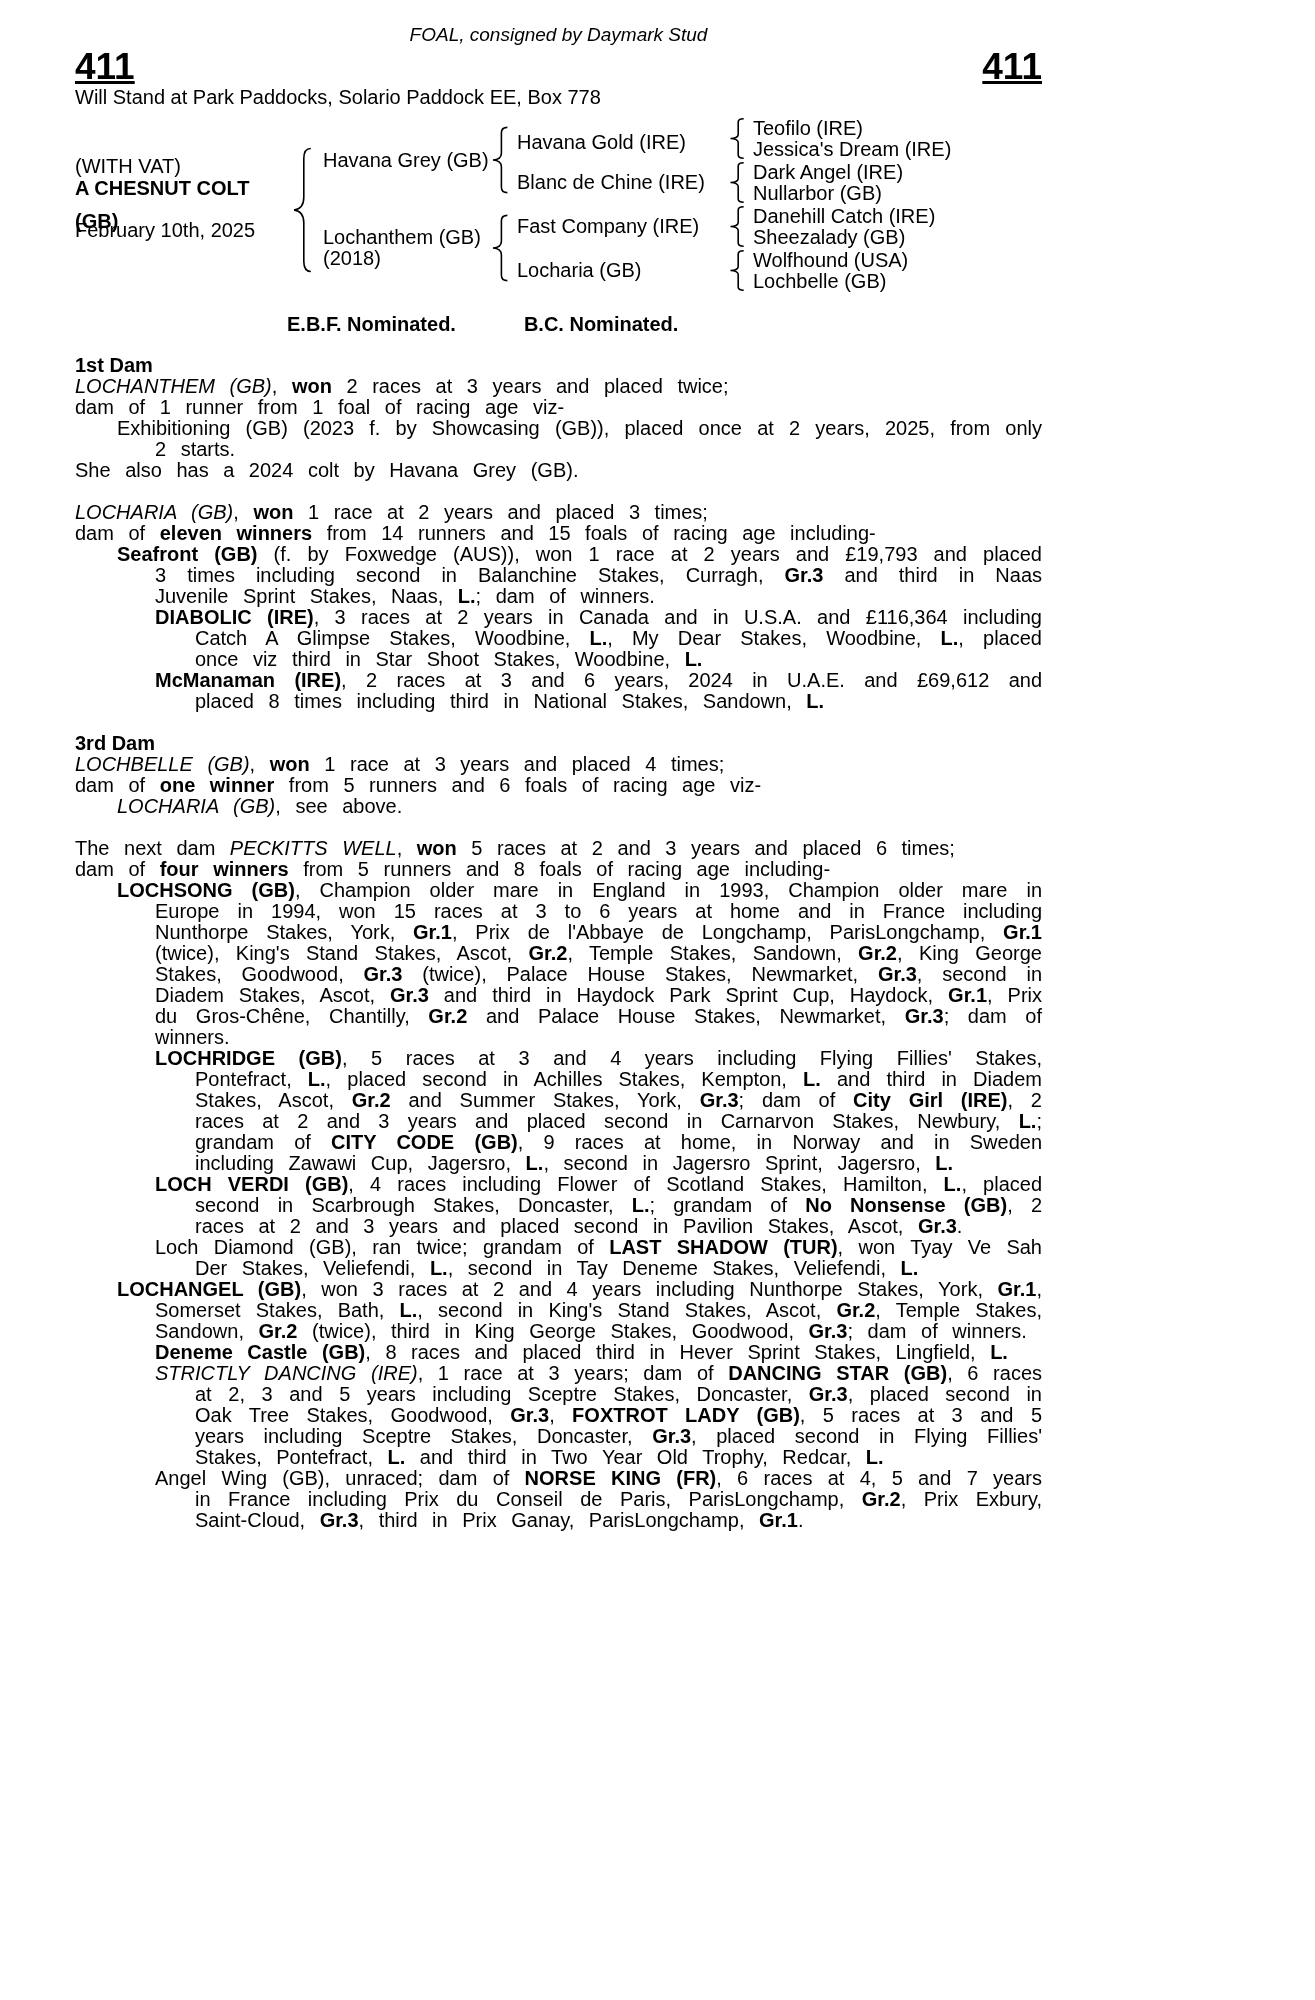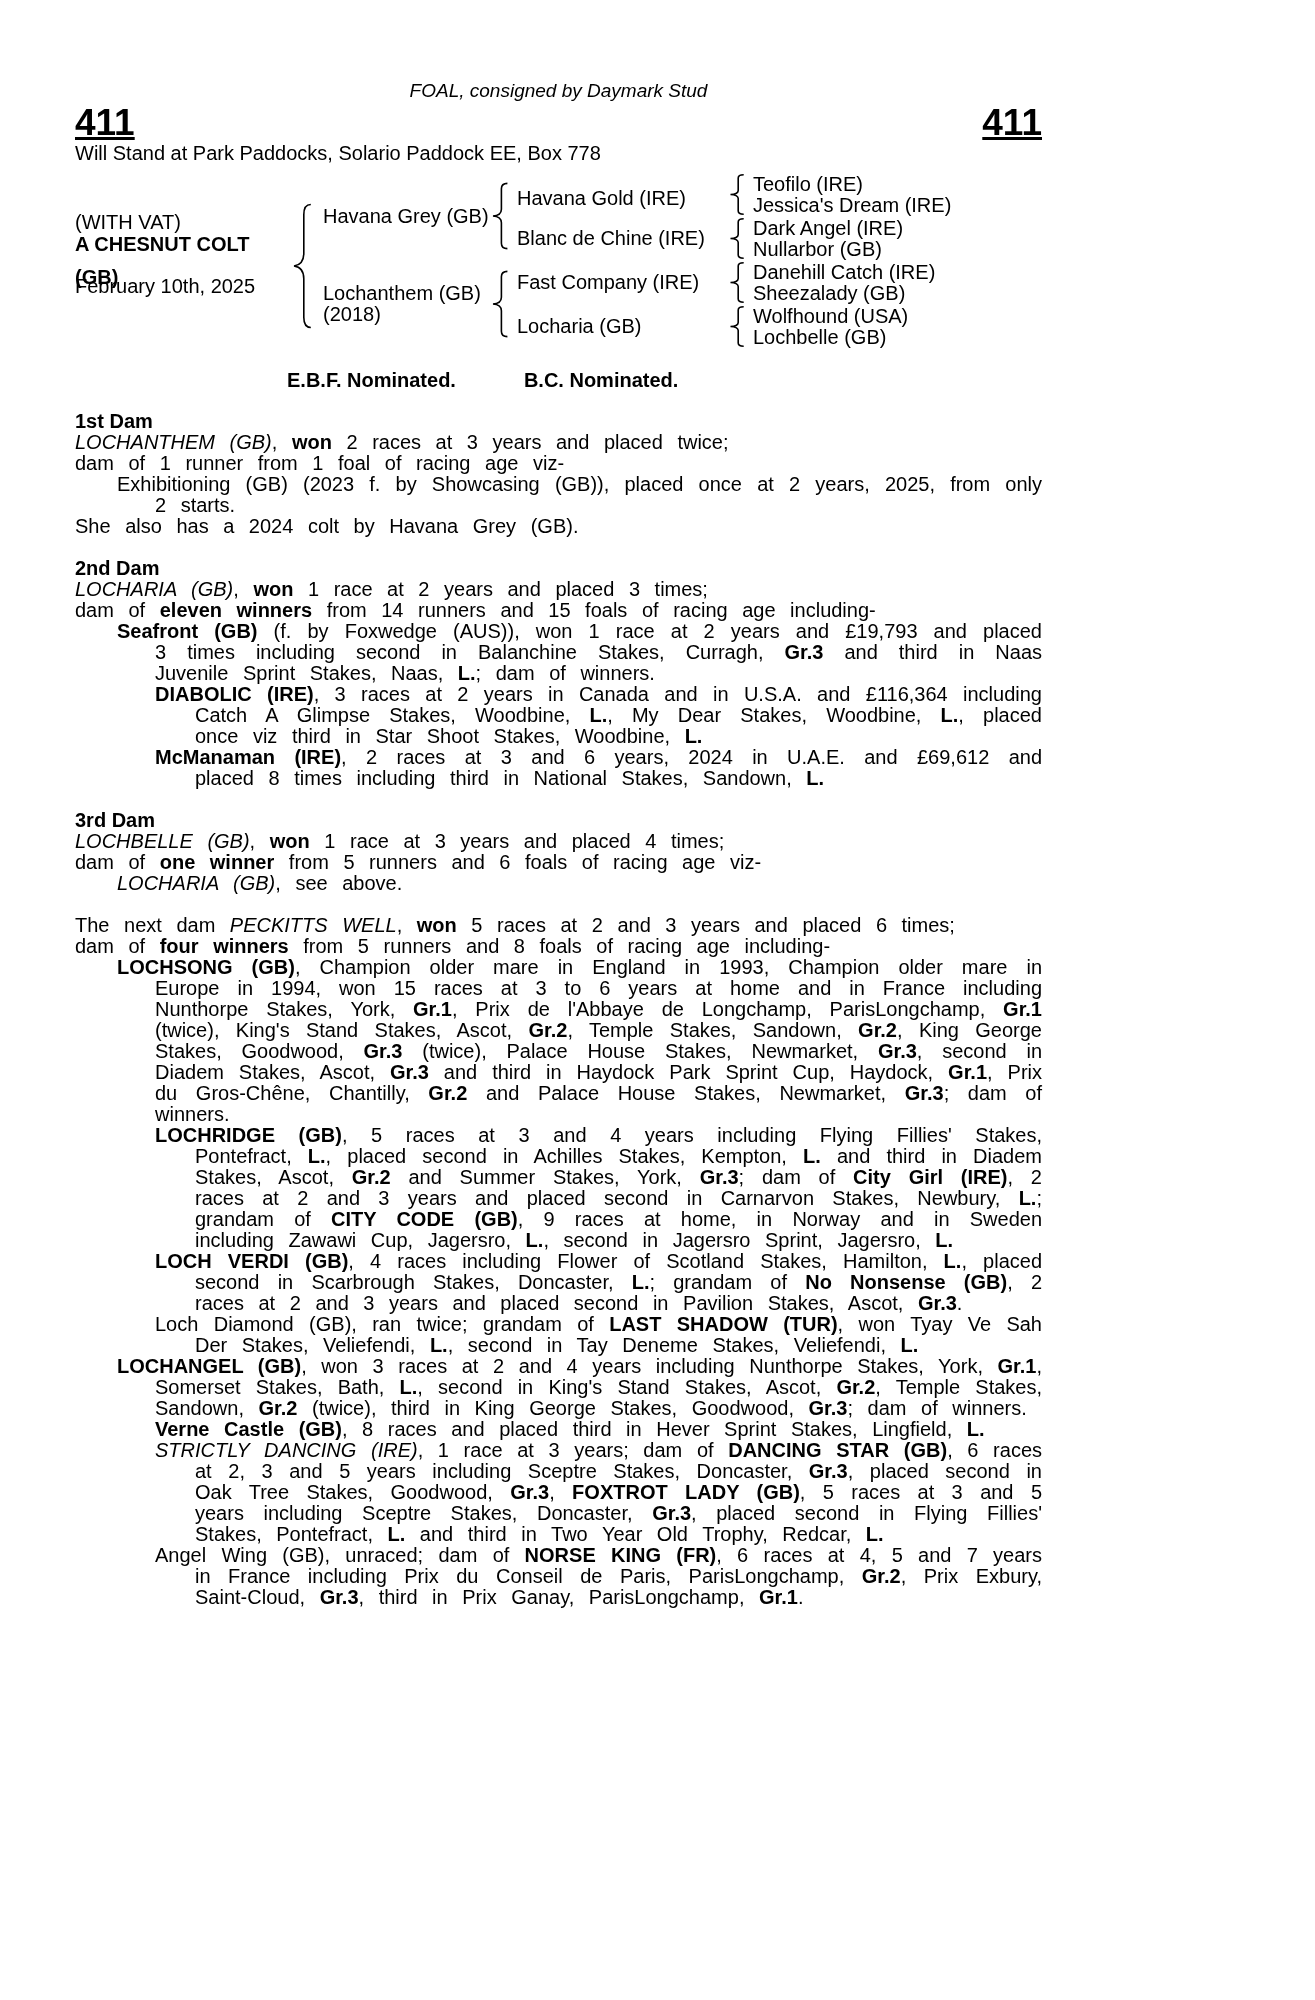--- a/index.html
+++ b/index.html
@@ -6,21 +6,21 @@
   html, body { background: #ffffff; }
   .page {
     position: relative;
     width: 1117px;
     height: 2000px;
     background: #ffffff;
     color: #000000;
     font-family: "Liberation Sans", sans-serif;
     font-size: 20px;
     line-height: 21px;
-    padding: 80px 75px 0 75px;
+    padding: 24px 75px 0 75px;
     overflow: hidden;
   }
   .consignor { text-align: center; font-style: italic; font-size: 19px; }
   .lot-row {
     display: flex; justify-content: space-between; align-items: baseline;
     font-weight: 700; font-size: 37px; line-height: 40px; margin-top: 2px; text-decoration: underline;
   }
   .stand-line { font-weight: 400; }
 
   .pedigree { position: relative; height: 182px; margin-top: 8px; }
@@ -109,40 +109,39 @@
 
   <div class="body-text">
       <div class="section">
         <div class="sec-heading">1st Dam</div>
         <div class="para ind0"><span class="i">LOCHANTHEM (GB)</span><span>, </span><span class="b">won</span><span> 2 races at 3 years and placed twice;</span></div>
         <div class="para ind0"><span>dam of 1 runner from 1 foal of racing age viz-</span></div>
         <div class="para ind1"><span>Exhibitioning (GB) (2023 f. by Showcasing (GB)), placed once at 2 years, 2025, from only 2 starts.</span></div>
         <div class="para ind0"><span>She also has a 2024 colt by Havana Grey (GB).</span></div>
       </div>
       <div class="section">
-        <div class="sec-heading">2nd Dam</div>
         <div class="para ind0"><span class="i">LOCHARIA (GB)</span><span>, </span><span class="b">won</span><span> 1 race at 2 years and placed 3 times;</span></div>
         <div class="para ind0"><span>dam of </span><span class="b">eleven winners</span><span> from 14 runners and 15 foals of racing age including-</span></div>
         <div class="para ind1"><span class="b">Seafront (GB)</span><span> (f. by Foxwedge (AUS)), won 1 race at 2 years and £19,793 and placed 3 times including second in Balanchine Stakes, Curragh, </span><span class="b">Gr.3</span><span> and third in Naas Juvenile Sprint Stakes, Naas, </span><span class="b">L.</span><span>; dam of winners.</span></div>
         <div class="para ind2"><span class="b">DIABOLIC (IRE)</span><span>, 3 races at 2 years in Canada and in U.S.A. and £116,364 including Catch A Glimpse Stakes, Woodbine, </span><span class="b">L.</span><span>, My Dear Stakes, Woodbine, </span><span class="b">L.</span><span>, placed once viz third in Star Shoot Stakes, Woodbine, </span><span class="b">L.</span></div>
         <div class="para ind2"><span class="b">McManaman (IRE)</span><span>, 2 races at 3 and 6 years, 2024 in U.A.E. and £69,612 and placed 8 times including third in National Stakes, Sandown, </span><span class="b">L.</span></div>
       </div>
       <div class="section">
         <div class="sec-heading">3rd Dam</div>
         <div class="para ind0"><span class="i">LOCHBELLE (GB)</span><span>, </span><span class="b">won</span><span> 1 race at 3 years and placed 4 times;</span></div>
         <div class="para ind0"><span>dam of </span><span class="b">one winner</span><span> from 5 runners and 6 foals of racing age viz-</span></div>
         <div class="para ind1"><span class="i">LOCHARIA (GB)</span><span>, see above.</span></div>
       </div>
       <div class="section">
         <div class="para ind0"><span>The next dam </span><span class="i">PECKITTS WELL</span><span>, </span><span class="b">won</span><span> 5 races at 2 and 3 years and placed 6 times;</span></div>
         <div class="para ind0"><span>dam of </span><span class="b">four winners</span><span> from 5 runners and 8 foals of racing age including-</span></div>
         <div class="para ind1"><span class="b">LOCHSONG (GB)</span><span>, Champion older mare in England in 1993, Champion older mare in Europe in 1994, won 15 races at 3 to 6 years at home and in France including Nunthorpe Stakes, York, </span><span class="b">Gr.1</span><span>, Prix de l'Abbaye de Longchamp, ParisLongchamp, </span><span class="b">Gr.1</span><span> (twice), King's Stand Stakes, Ascot, </span><span class="b">Gr.2</span><span>, Temple Stakes, Sandown, </span><span class="b">Gr.2</span><span>, King George Stakes, Goodwood, </span><span class="b">Gr.3</span><span> (twice), Palace House Stakes, Newmarket, </span><span class="b">Gr.3</span><span>, second in Diadem Stakes, Ascot, </span><span class="b">Gr.3</span><span> and third in Haydock Park Sprint Cup, Haydock, </span><span class="b">Gr.1</span><span>, Prix du Gros-Chêne, Chantilly, </span><span class="b">Gr.2</span><span> and Palace House Stakes, Newmarket, </span><span class="b">Gr.3</span><span>; dam of winners.</span></div>
         <div class="para ind2"><span class="b">LOCHRIDGE (GB)</span><span>, 5 races at 3 and 4 years including Flying Fillies' Stakes, Pontefract, </span><span class="b">L.</span><span>, placed second in Achilles Stakes, Kempton, </span><span class="b">L.</span><span> and third in Diadem Stakes, Ascot, </span><span class="b">Gr.2</span><span> and Summer Stakes, York, </span><span class="b">Gr.3</span><span>; dam of </span><span class="b">City Girl (IRE)</span><span>, 2 races at 2 and 3 years and placed second in Carnarvon Stakes, Newbury, </span><span class="b">L.</span><span>; grandam of </span><span class="b">CITY CODE (GB)</span><span>, 9 races at home, in Norway and in Sweden including Zawawi Cup, Jagersro, </span><span class="b">L.</span><span>, second in Jagersro Sprint, Jagersro, </span><span class="b">L.</span></div>
         <div class="para ind2"><span class="b">LOCH VERDI (GB)</span><span>, 4 races including Flower of Scotland Stakes, Hamilton, </span><span class="b">L.</span><span>, placed second in Scarbrough Stakes, Doncaster, </span><span class="b">L.</span><span>; grandam of </span><span class="b">No Nonsense (GB)</span><span>, 2 races at 2 and 3 years and placed second in Pavilion Stakes, Ascot, </span><span class="b">Gr.3</span><span>.</span></div>
         <div class="para ind2"><span>Loch Diamond (GB), ran twice; grandam of </span><span class="b">LAST SHADOW (TUR)</span><span>, won Tyay Ve Sah Der Stakes, Veliefendi, </span><span class="b">L.</span><span>, second in Tay Deneme Stakes, Veliefendi, </span><span class="b">L.</span></div>
         <div class="para ind1"><span class="b">LOCHANGEL (GB)</span><span>, won 3 races at 2 and 4 years including Nunthorpe Stakes, York, </span><span class="b">Gr.1</span><span>, Somerset Stakes, Bath, </span><span class="b">L.</span><span>, second in King's Stand Stakes, Ascot, </span><span class="b">Gr.2</span><span>, Temple Stakes, Sandown, </span><span class="b">Gr.2</span><span> (twice), third in King George Stakes, Goodwood, </span><span class="b">Gr.3</span><span>; dam of winners.</span></div>
-        <div class="para ind2"><span class="b">Verne Castle (GB)</span><span>, 8 races and placed third in Hever Sprint Stakes, Lingfield, </span><span class="b">L.</span></div>
+        <div class="para ind2"><span class="b">Deneme Castle (GB)</span><span>, 8 races and placed third in Hever Sprint Stakes, Lingfield, </span><span class="b">L.</span></div>
         <div class="para ind2"><span class="i">STRICTLY DANCING (IRE)</span><span>, 1 race at 3 years; dam of </span><span class="b">DANCING STAR (GB)</span><span>, 6 races at 2, 3 and 5 years including Sceptre Stakes, Doncaster, </span><span class="b">Gr.3</span><span>, placed second in Oak Tree Stakes, Goodwood, </span><span class="b">Gr.3</span><span>, </span><span class="b">FOXTROT LADY (GB)</span><span>, 5 races at 3 and 5 years including Sceptre Stakes, Doncaster, </span><span class="b">Gr.3</span><span>, placed second in Flying Fillies' Stakes, Pontefract, </span><span class="b">L.</span><span> and third in Two Year Old Trophy, Redcar, </span><span class="b">L.</span></div>
         <div class="para ind2"><span>Angel Wing (GB), unraced; dam of </span><span class="b">NORSE KING (FR)</span><span>, 6 races at 4, 5 and 7 years in France including Prix du Conseil de Paris, ParisLongchamp, </span><span class="b">Gr.2</span><span>, Prix Exbury, Saint-Cloud, </span><span class="b">Gr.3</span><span>, third in Prix Ganay, ParisLongchamp, </span><span class="b">Gr.1</span><span>.</span></div>
       </div>
     </div>
 
 </div>
 
 </body></html>

